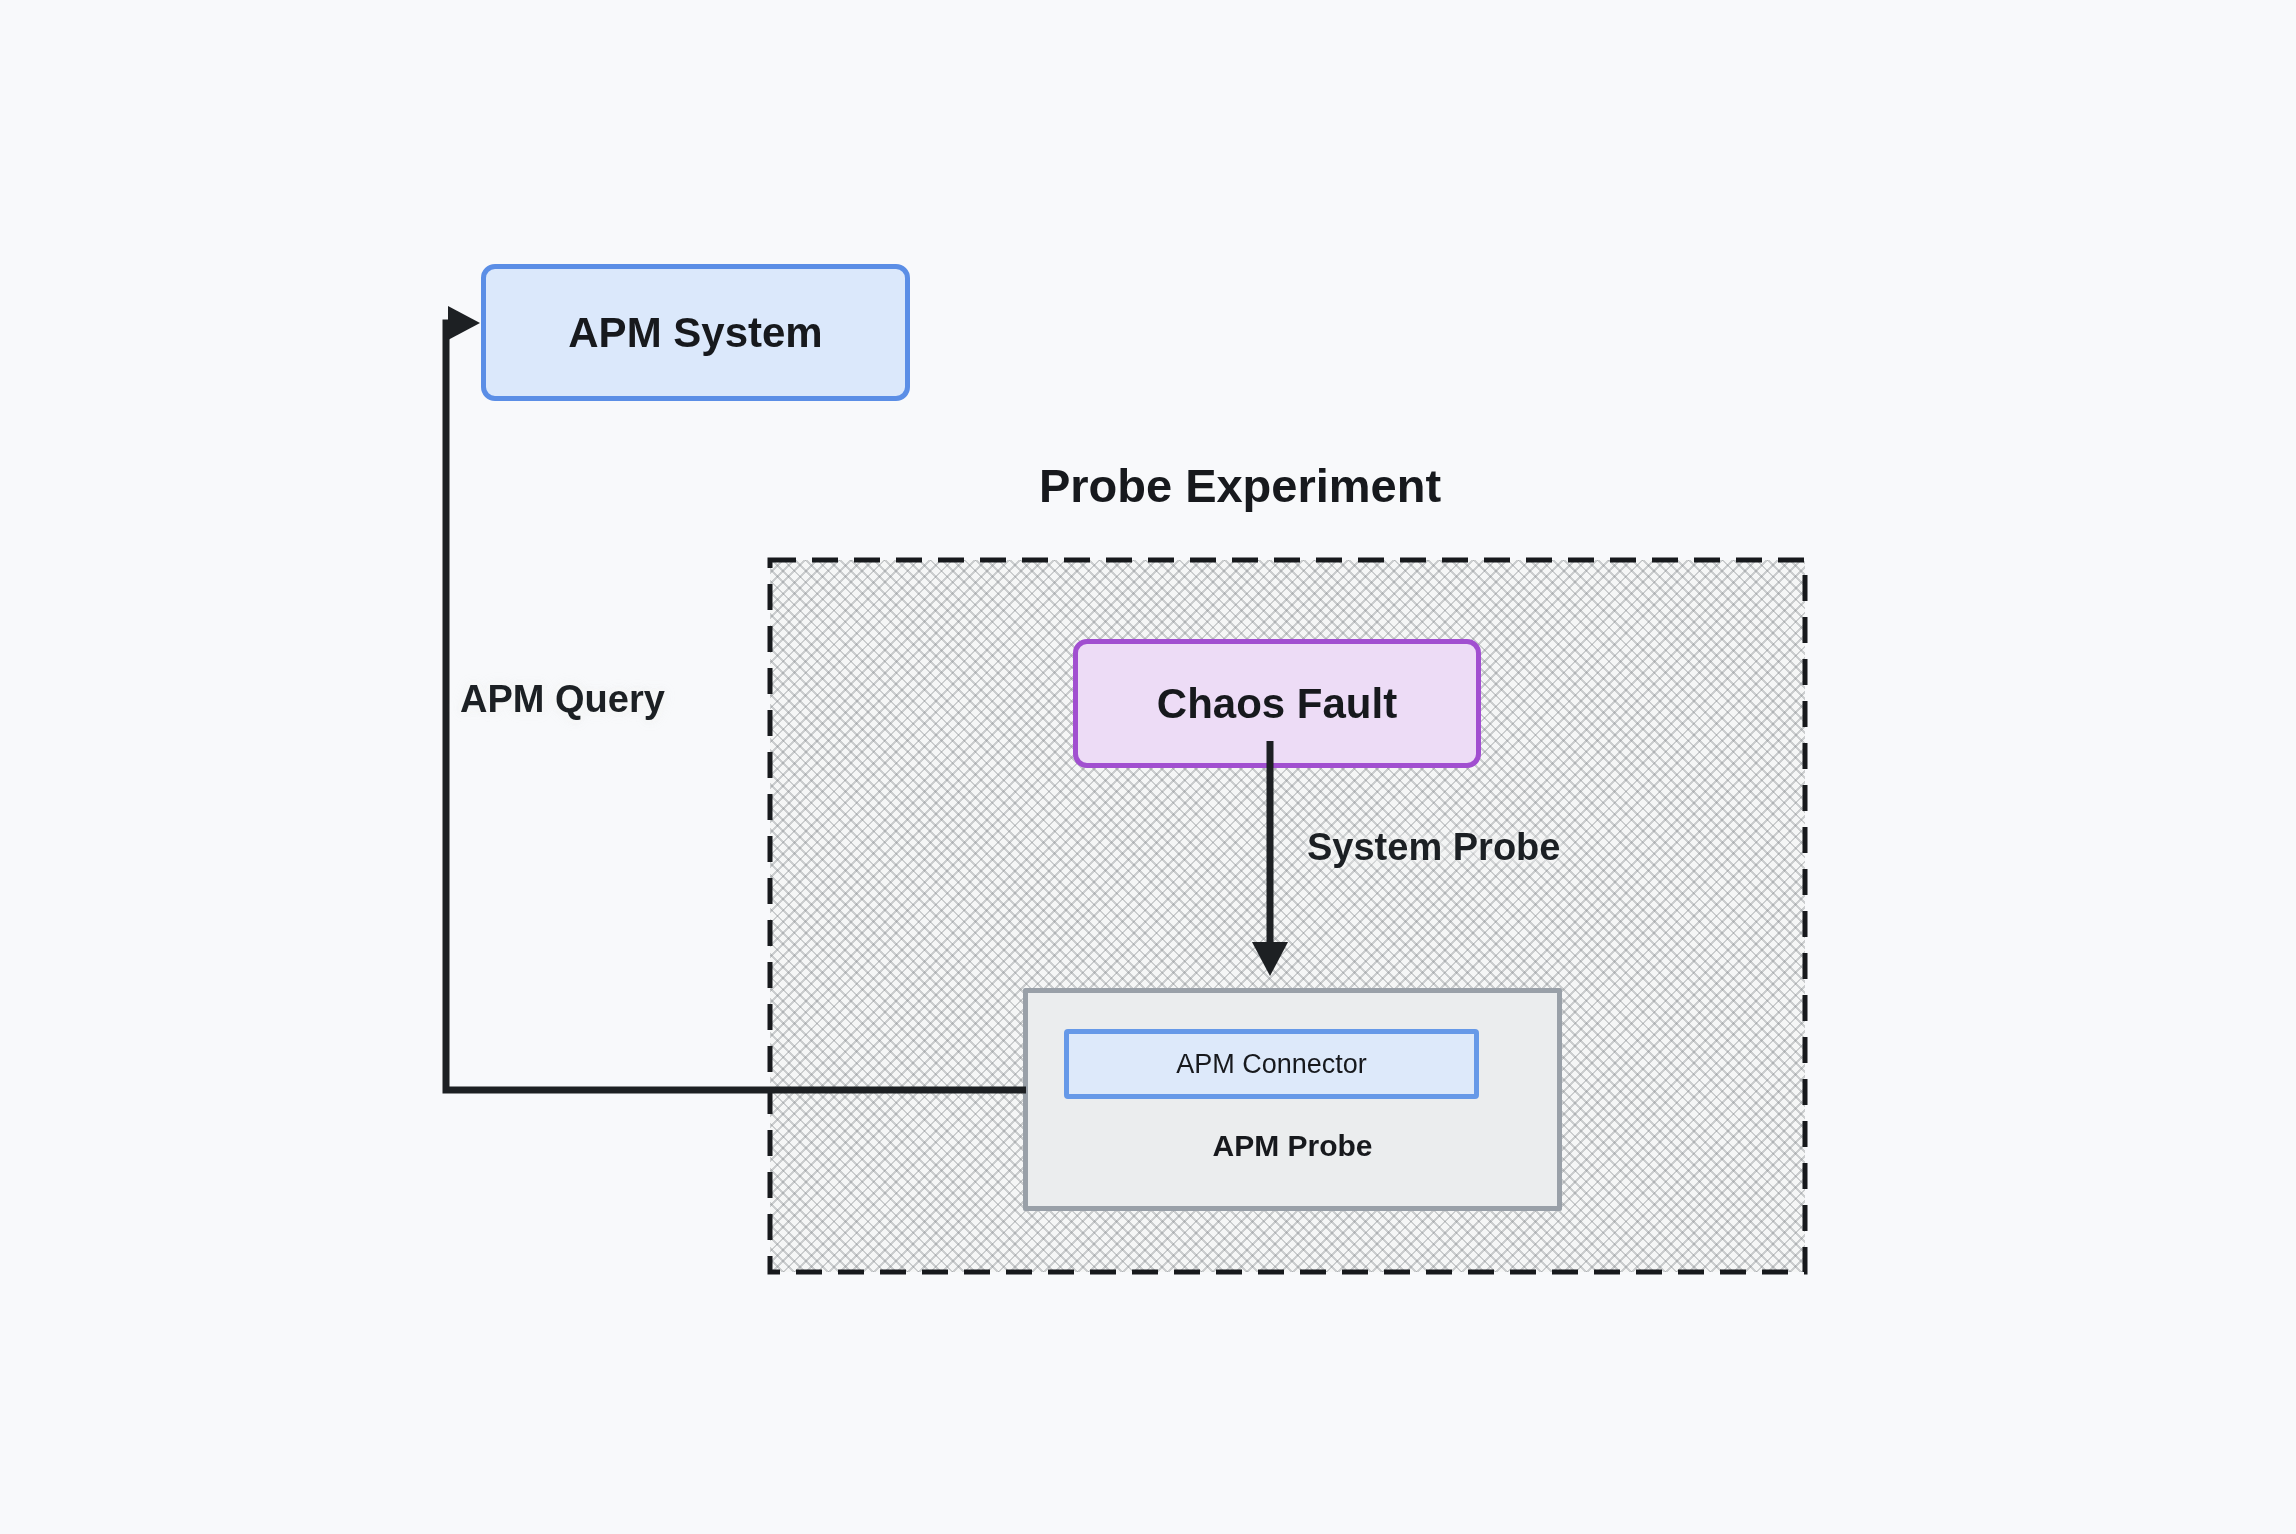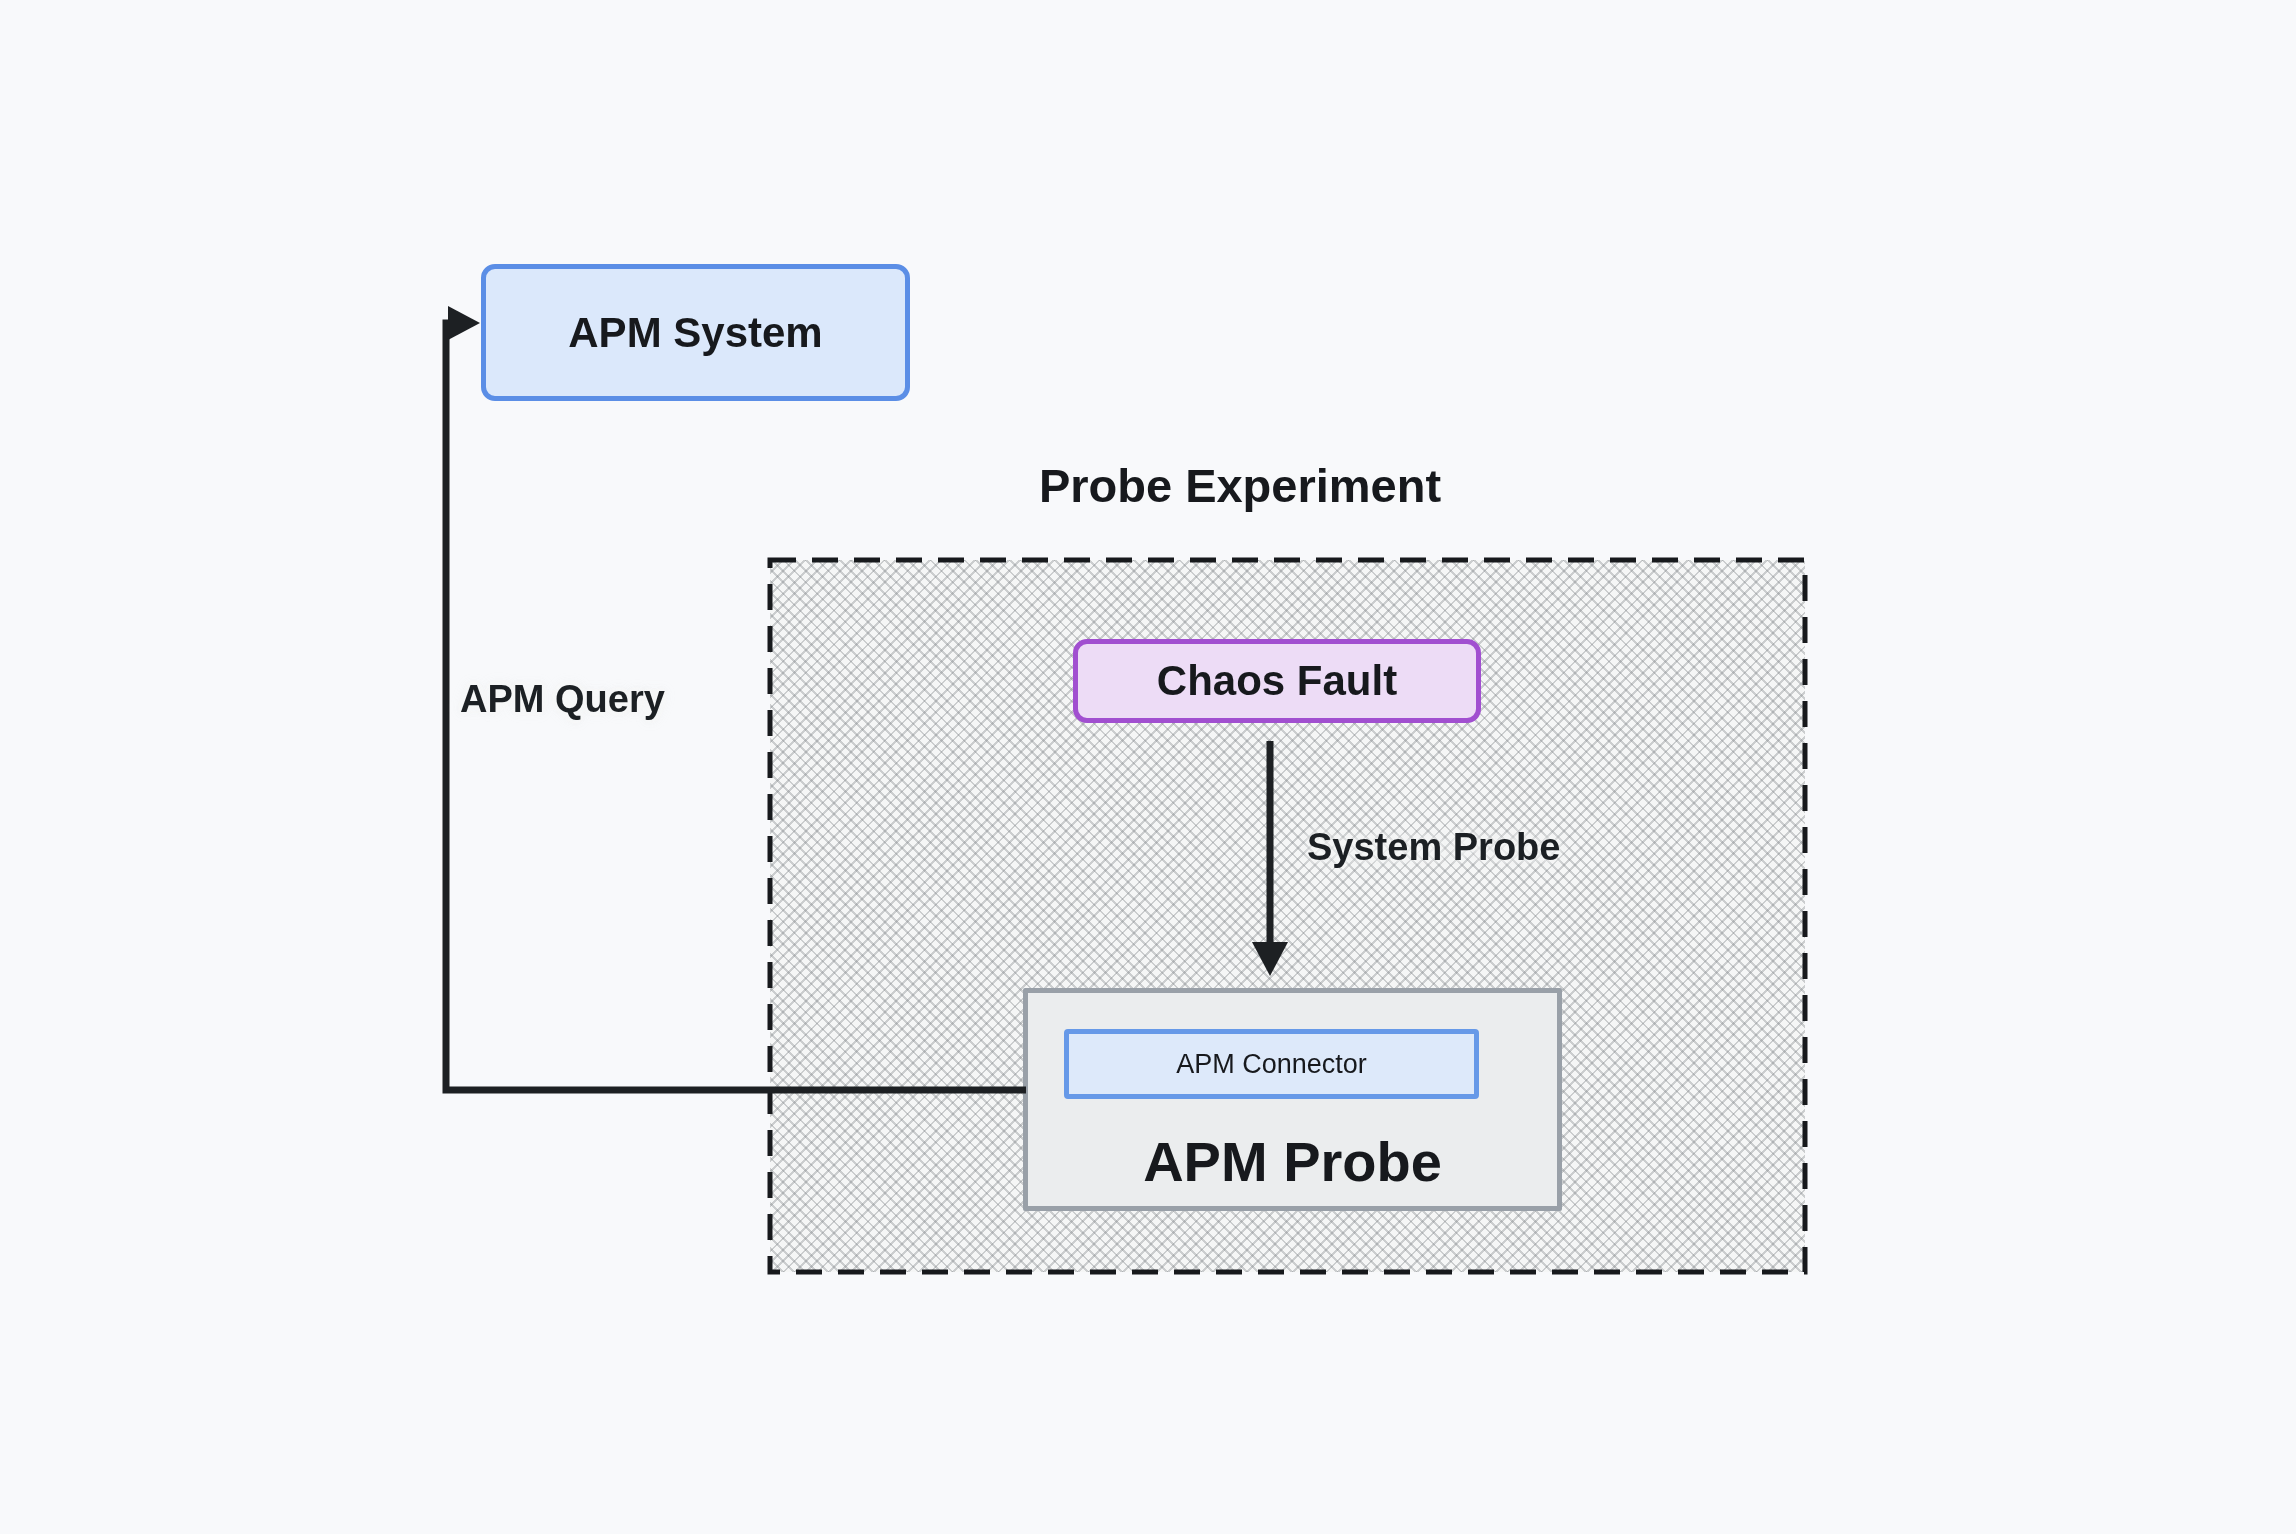--- a/index.html
+++ b/index.html
@@ -68,21 +68,21 @@
     background: #dbe8fb;
     border: 5px solid #5b8ee6;
     border-radius: 14px;
     font-size: 42px;
     font-weight: 600;
   }
   .node-chaos-fault {
     left: 1073px;
     top: 631px;
     width: 408px;
-    height: 84px;
+    height: 129px;
     background: #eddcf6;
     border: 5px solid #a14fd0;
     border-radius: 14px;
     font-size: 42px;
     font-weight: 600;
   }
   .node-apm-probe {
     left: 1023px;
     top: 980px;
     width: 539px;
@@ -108,21 +108,21 @@
     font-size: 27px;
     font-weight: 500;
     color: #17191d;
   }
   .probe-label {
     position: absolute;
     left: 0;
     top: 136px;
     width: 100%;
     text-align: center;
-    font-size: 56px;
+    font-size: 30px;
     font-weight: 600;
     color: #17191d;
   }
   
   .edge-label {
     position: absolute;
     z-index: 7;
     font-size: 38px;
     font-weight: 600;
     color: #1c2024;

